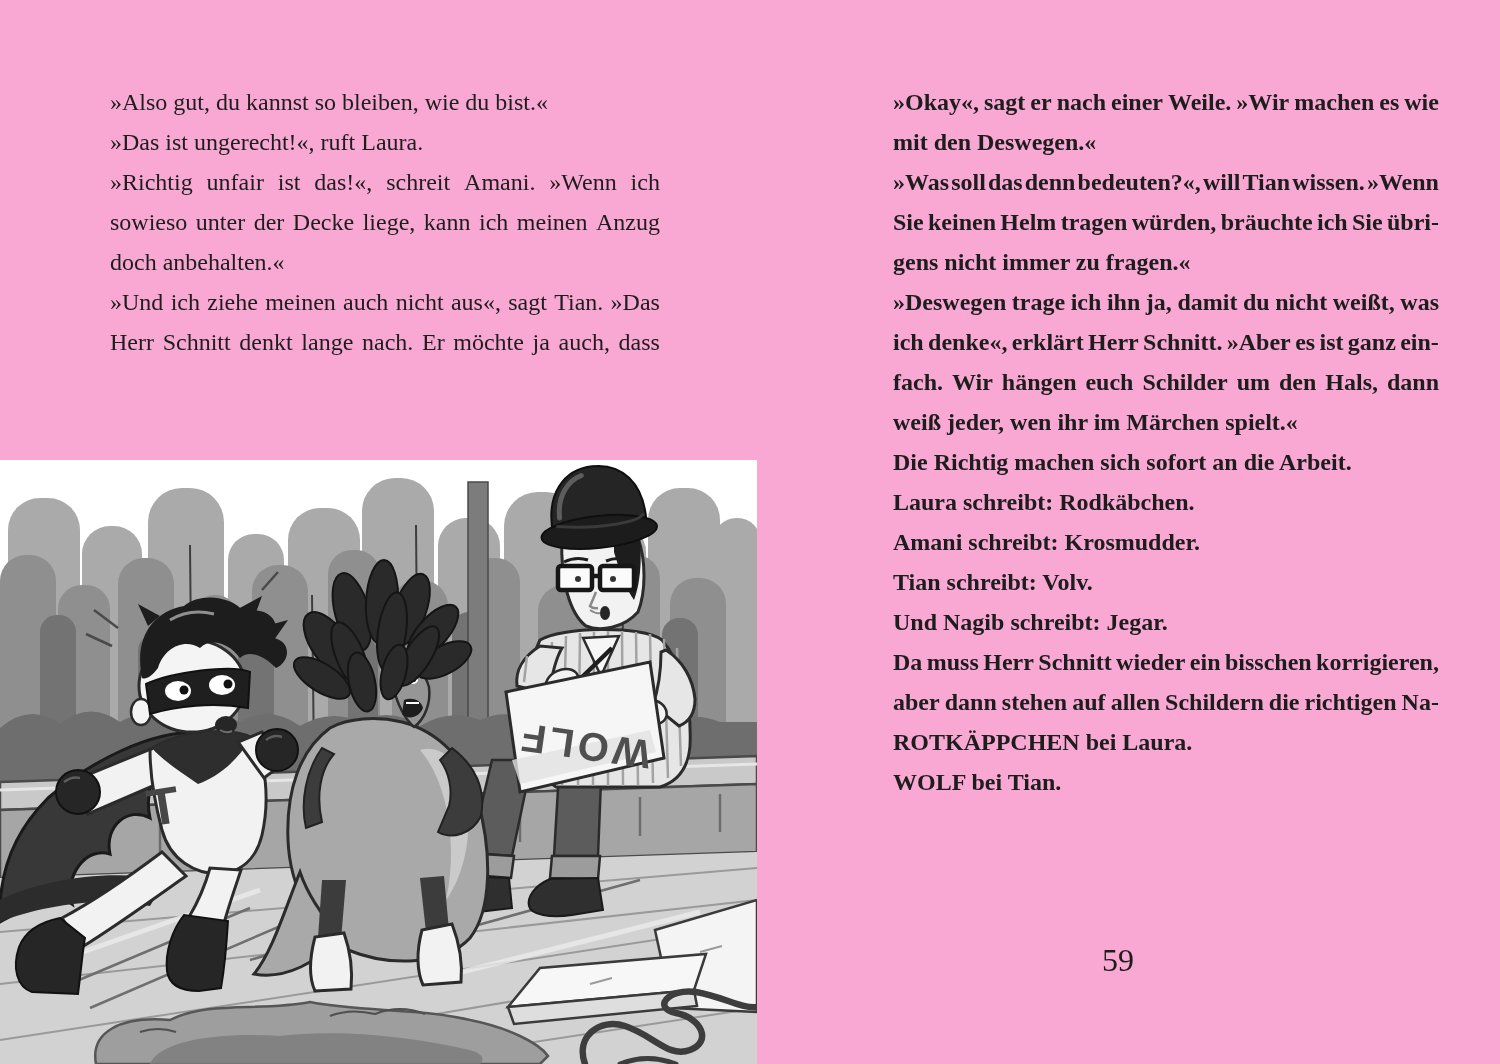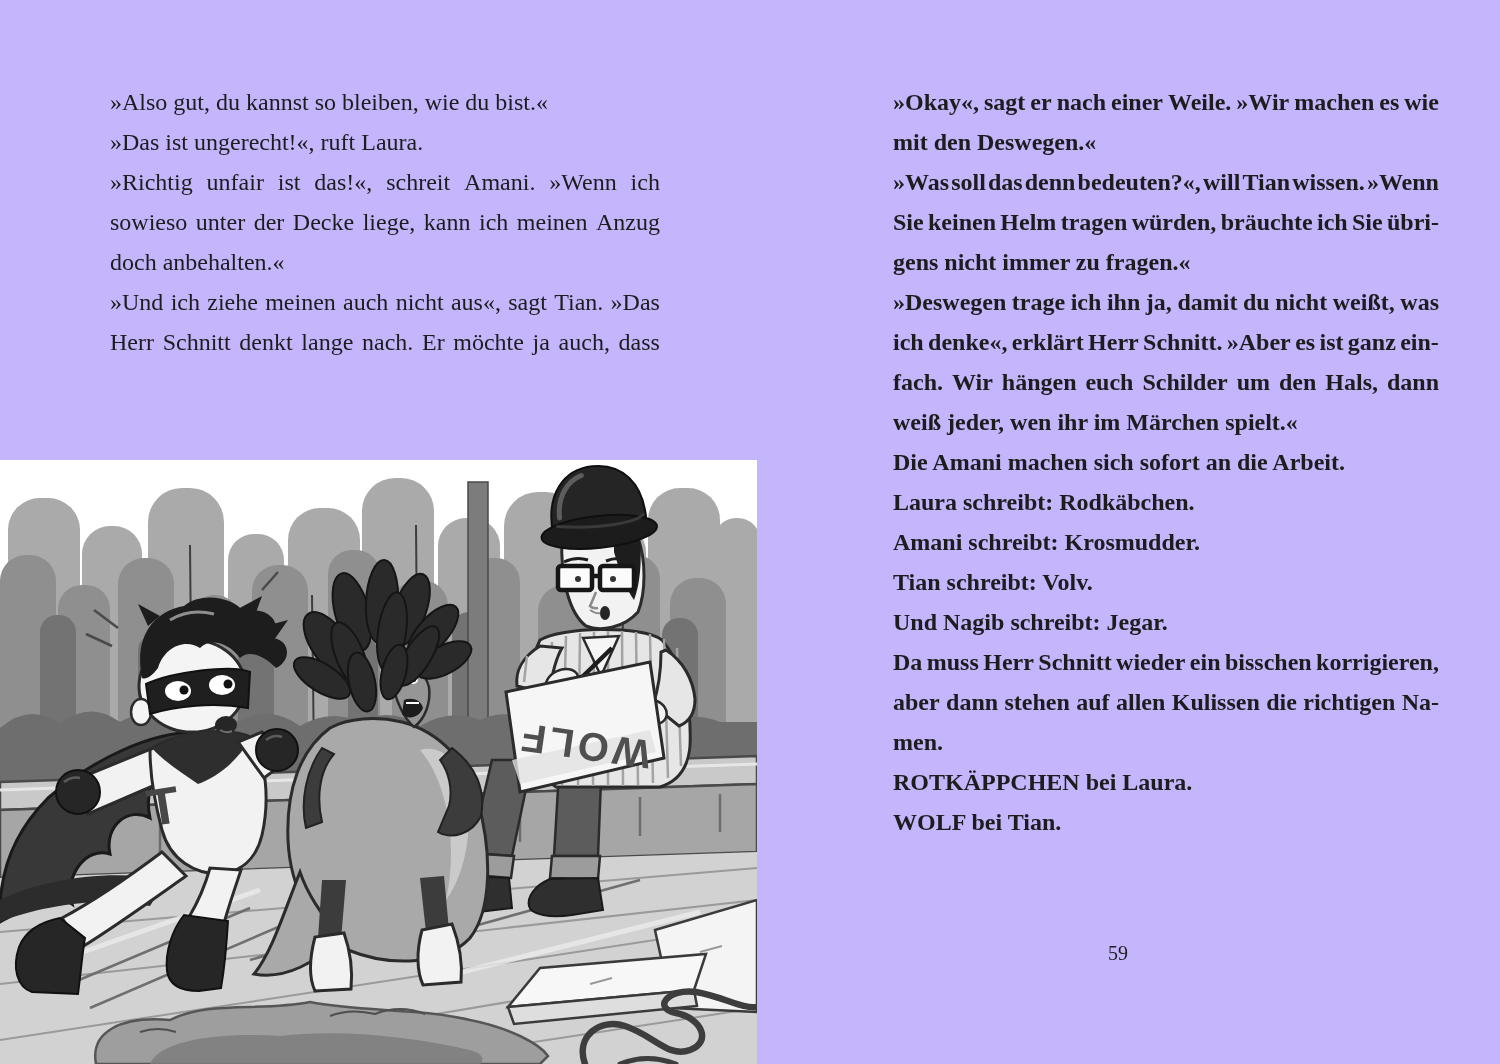--- a/index.html
+++ b/index.html
@@ -1,26 +1,26 @@
 <!DOCTYPE html>
 <html><head>
 <meta charset="utf-8">
 <style>
   html,body{margin:0;padding:0;background:#ffffff;}
   body{width:1500px;height:1064px;position:relative;overflow:hidden;
        font-family:"Liberation Serif","DejaVu Serif",serif;color:#1d1d1d;}
-  .spread{position:absolute;inset:0;background:#c4b5fd;}
+  .spread{position:absolute;inset:0;background:#f9a8d4;}
   .textblock{position:absolute;top:82px;width:550px;font-size:24px;}
   #left-lines{left:110px;}
   #right-lines{left:893px;width:546px;font-weight:bold;}
   .line{height:40px;line-height:40px;white-space:nowrap;}
   .line.just{display:flex;justify-content:space-between;white-space:normal;}
   .line.just span{display:inline-block;}
   .page-number{position:absolute;left:845px;top:942px;width:546px;
-               text-align:center;font-size:20px;}
+               text-align:center;font-size:32px;}
   .illus{position:absolute;left:0;top:460px;width:757px;height:604px;}
 </style>
 </head>
 <body>
 
 <div class="spread">
 
   <section>
     <div class="textblock" id="left-lines">
         <div class="line">»Also gut, du kannst so bleiben, wie du bist.«</div>
@@ -395,46 +395,45 @@
           <span>Wir</span>
           <span>hängen</span>
           <span>euch</span>
           <span>Schilder</span>
           <span>um</span>
           <span>den</span>
           <span>Hals,</span>
           <span>dann</span>
         </div>
         <div class="line">weiß jeder, wen ihr im Märchen spielt.«</div>
-        <div class="line">Die Amani machen sich sofort an die Arbeit.</div>
+        <div class="line">Die Richtig machen sich sofort an die Arbeit.</div>
         <div class="line">Laura schreibt: Rodkäbchen.</div>
         <div class="line">Amani schreibt: Krosmudder.</div>
         <div class="line">Tian schreibt: Volv.</div>
         <div class="line">Und Nagib schreibt: Jegar.</div>
         <div class="line just">
           <span>Da</span>
           <span>muss</span>
           <span>Herr</span>
           <span>Schnitt</span>
           <span>wieder</span>
           <span>ein</span>
           <span>bisschen</span>
           <span>korrigieren,</span>
         </div>
         <div class="line just">
           <span>aber</span>
           <span>dann</span>
           <span>stehen</span>
           <span>auf</span>
           <span>allen</span>
-          <span>Kulissen</span>
+          <span>Schildern</span>
           <span>die</span>
           <span>richtigen</span>
           <span>Na-</span>
         </div>
-        <div class="line">men.</div>
         <div class="line">ROTKÄPPCHEN bei Laura.</div>
         <div class="line">WOLF bei Tian.</div>
       </div>
     <div class="page-number">59</div>
   </section>
 
 </div>
 
 </body></html>

